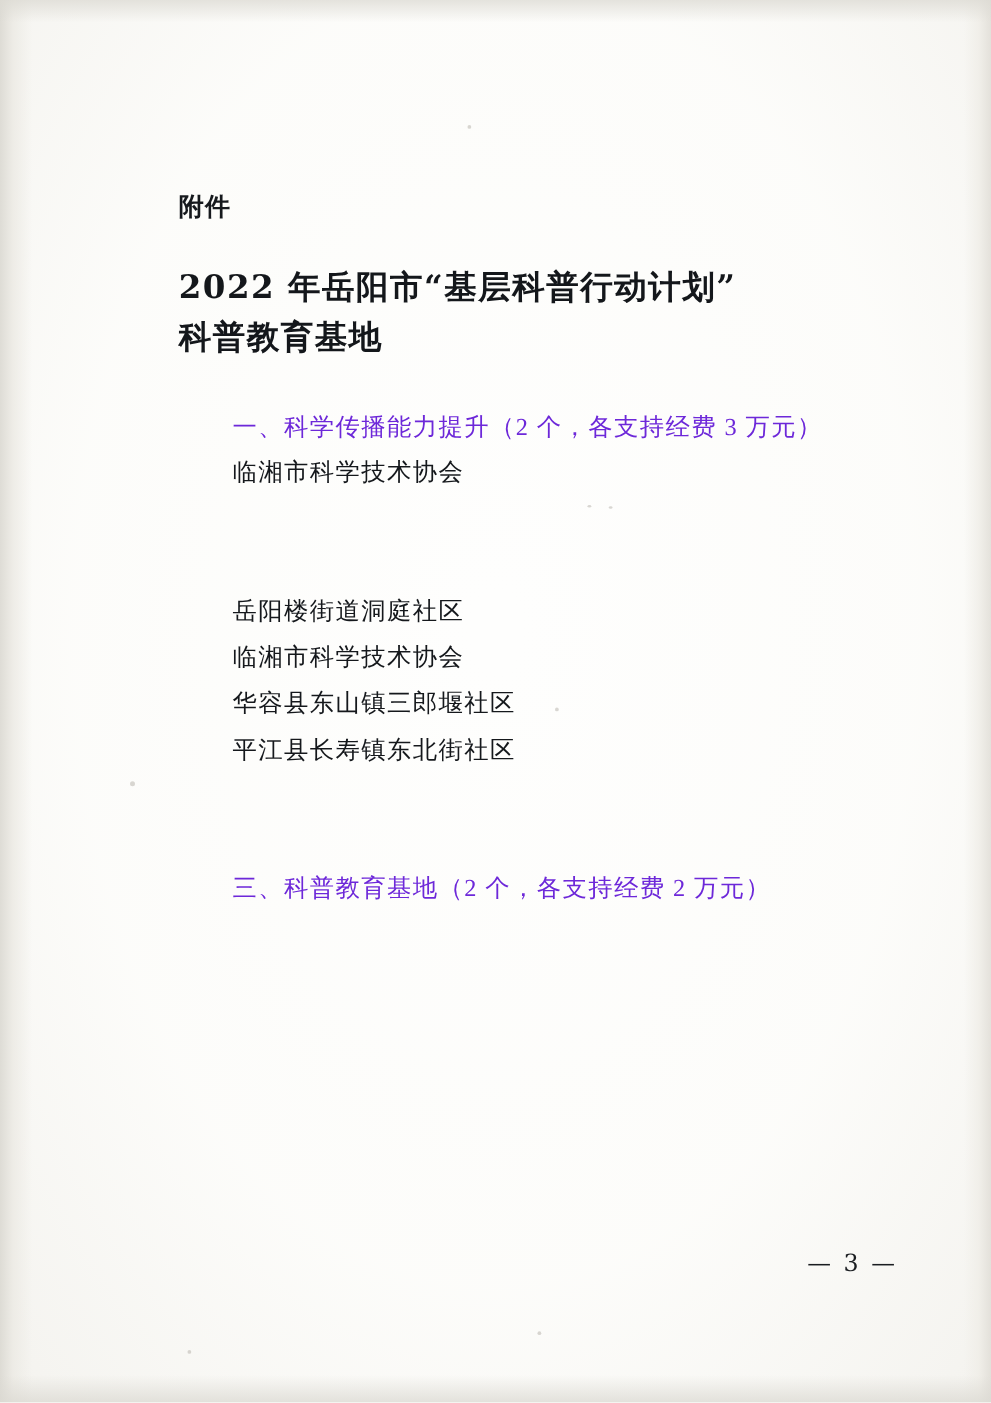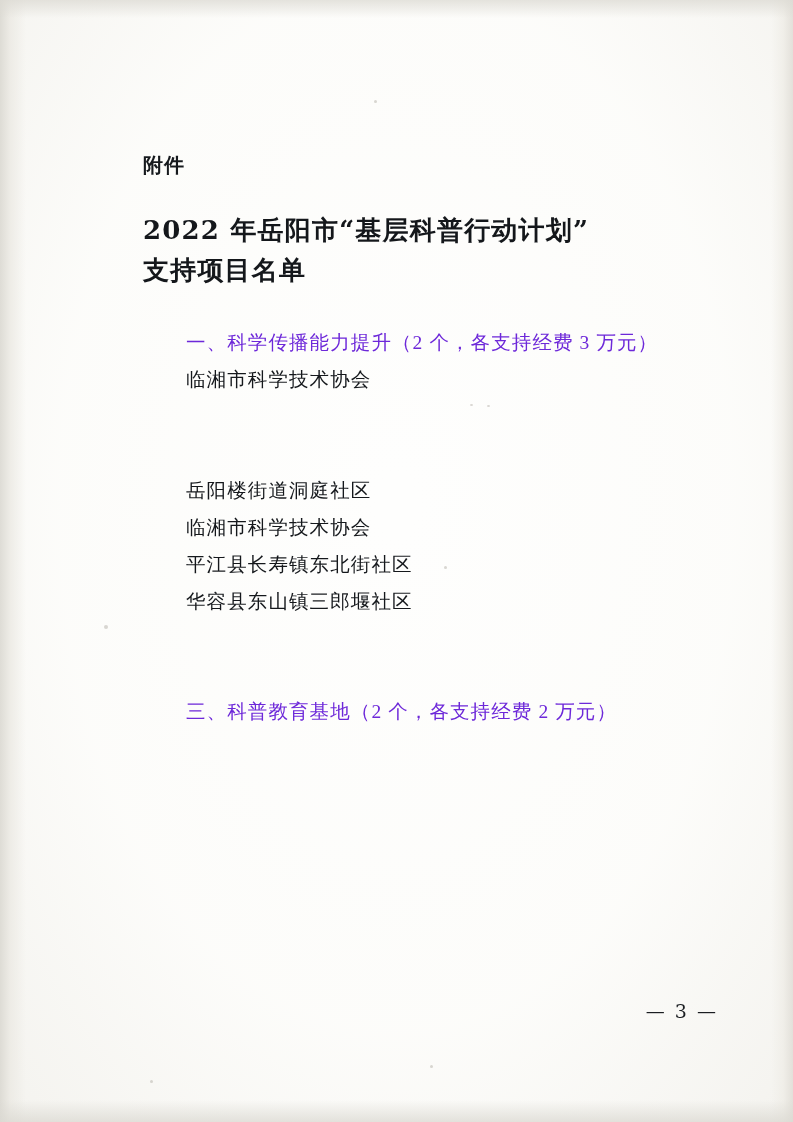--- a/index.html
+++ b/index.html
@@ -97,21 +97,21 @@
   }
   .section-heading {
     font-family: Liberation Serif, serif;
     font-size: 19.5px;
     line-height: 37px;
     letter-spacing: 1.1px;
     color: #6d28d9;
     white-space: nowrap;
   }
   .section-item {
-    font-family: Liberation Serif, serif;
+    font-family: Liberation Mono, monospace;
     font-size: 19.5px;
     line-height: 37px;
     letter-spacing: 1.1px;
     color: #15181c;
     white-space: nowrap;
   }
 
   .page-number {
     position: absolute;
     left: 0;
@@ -148,33 +148,33 @@
   <div class="speck" style="left:374px;top:100px;width:3px;height:3px;"></div>
   <div class="speck" style="left:430px;top:1065px;width:3px;height:3px;"></div>
   <div class="speck" style="left:150px;top:1080px;width:3px;height:3px;"></div>
 
   <div class="content">
 
     <div class="attachment-label">附件</div>
 
     <div class="doc-title">
       <span class="line1">2022 年岳阳市“基层科普行动计划”</span>
-      <span class="line2">支持项目名单</span>
+      <span class="line2">科普教育基地</span>
     </div>
 
     <div class="section" style="top:324px;">
       <div class="section-heading">一、科学传播能力提升（2 个，各支持经费 3 万元）</div>
       <div class="section-item">临湘市科学技术协会</div>
     </div>
 
     <div class="section" style="top:472px;">
       <div class="section-item">岳阳楼街道洞庭社区</div>
       <div class="section-item">临湘市科学技术协会</div>
+      <div class="section-item">华容县东山镇三郎堰社区</div>
       <div class="section-item">平江县长寿镇东北街社区</div>
-      <div class="section-item">华容县东山镇三郎堰社区</div>
     </div>
 
     <div class="section" style="top:693px;">
       <div class="section-heading">三、科普教育基地（2 个，各支持经费 2 万元）</div>
     </div>
 
     <div class="page-number">— 3 —</div>
   </div>
 </div>
 

